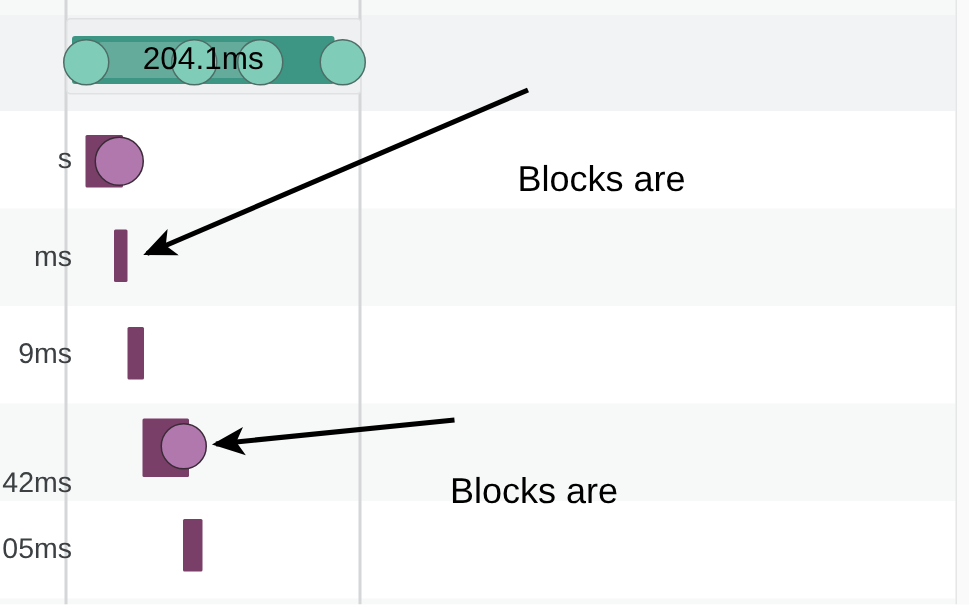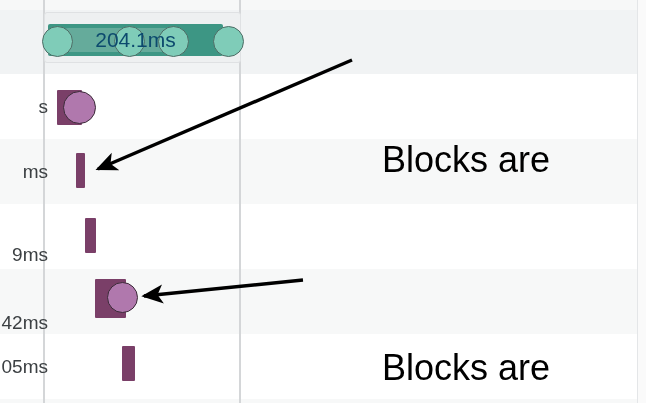--- a/index.html
+++ b/index.html
@@ -108,21 +108,21 @@
   .root-duration-text {
     position: absolute;
     left: 48px;
     top: 27px;
     width: 175px;
     height: 26px;
     display: flex;
     align-items: center;
     justify-content: center;
     font-size: 21px;
-    color: #0c4a6e;
+    color: #000000;
     font-family: "Liberation Sans", sans-serif;
     letter-spacing: 0px;
     z-index: 6;
   }
   .event-circle-teal {
     position: absolute;
     width: 31px;
     height: 31px;
     border-radius: 50%;
     background: #7fccb8;
@@ -142,23 +142,23 @@
     border-radius: 50%;
     background: #b078ad;
     border: 1.5px solid #3b2b38;
     box-sizing: border-box;
   }
 
   
   .annotation {
     position: absolute;
     color: #000000;
-    font-size: 36px;
+    font-size: 24px;
     line-height: 1.32;
-    text-align: right;
+    text-align: left;
     font-family: "Liberation Sans", sans-serif;
     white-space: pre;
   }
   .arrow-svg {
     position: absolute;
     left: 0;
     top: 0;
     width: 646px;
     height: 403px;
     pointer-events: none;
@@ -195,21 +195,21 @@
   <div class="col-divider" style="left:43px;"></div>
   <div class="col-divider" style="left:239px;"></div>
 
   <div class="label-gutter">
     <div class="row-label" style="top:64px;height:65px;">
       <span>s</span>
     </div>
     <div class="row-label" style="top:129px;height:65px;">
       <span>ms</span>
     </div>
-    <div class="row-label" style="top:212px;height:65px;">
+    <div class="row-label" style="top:194px;height:65px;">
       <span>9ms</span>
     </div>
     <div class="row-label" style="top:259px;height:65px;align-items:flex-end;">
       <span>42ms</span>
     </div>
     <div class="row-label" style="top:324px;height:65px;">
       <span>3.05ms</span>
     </div>
   </div>
 

